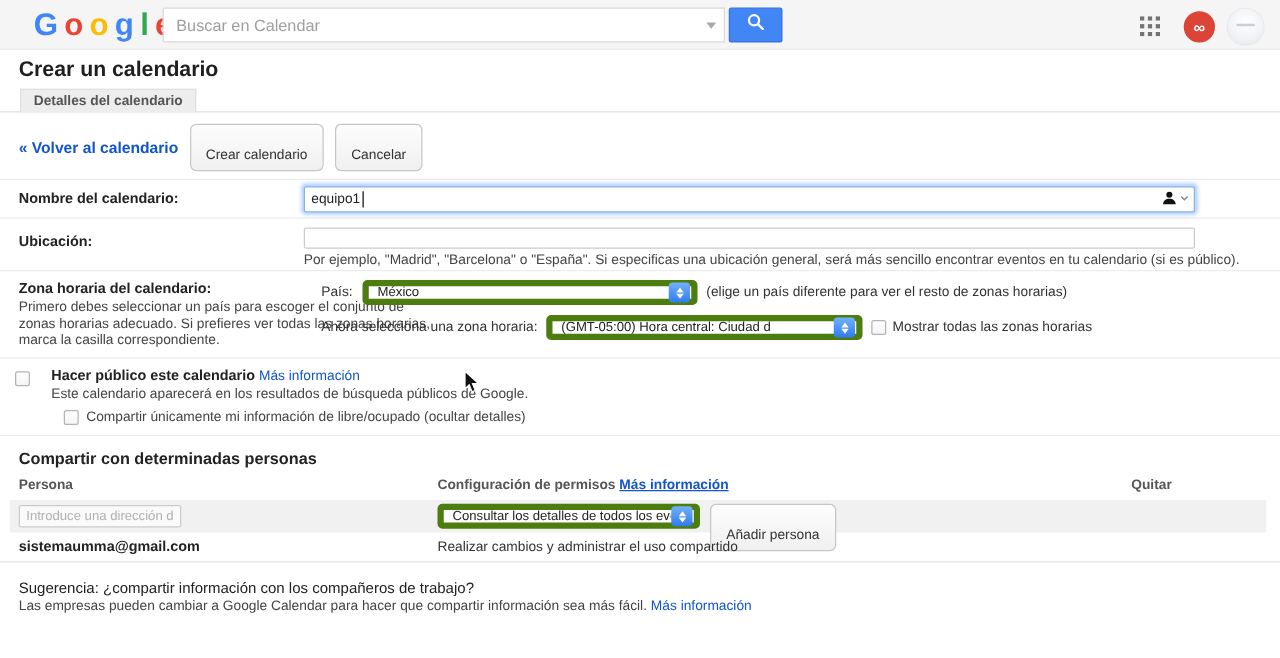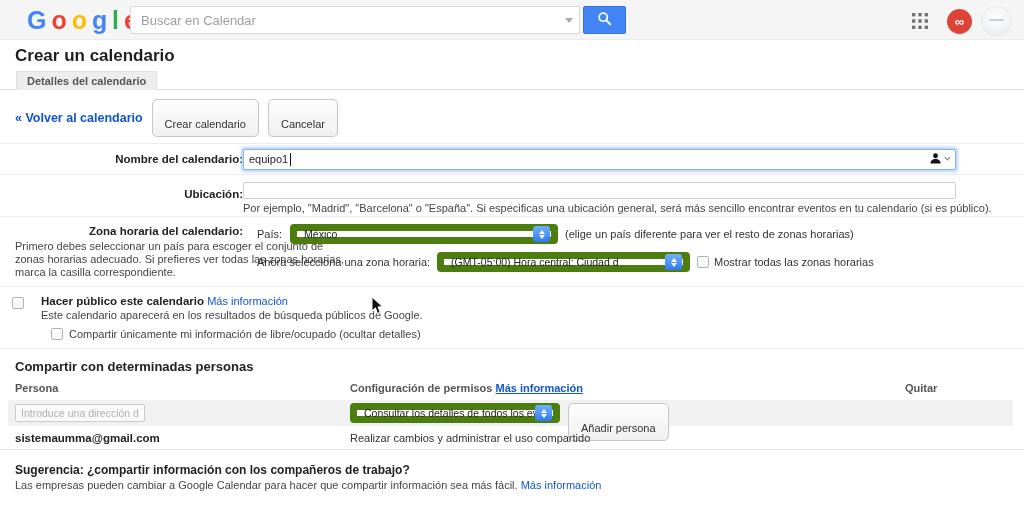--- a/index.html
+++ b/index.html
@@ -38,21 +38,21 @@
 
   .toolbar { margin:9px 0 0 15px; display:flex; align-items:center; gap:9px; }
   .back-link { color:#1155cc; font-size:12.5px; font-weight:bold; text-decoration:none; cursor:pointer; }
   .btn { font-size:11px; color:#333; background:linear-gradient(#fdfdfd,#f0f0f0);
     border:1px solid #c6c6c6; border-radius:5px; padding:18px 12px; height:18px; line-height:13px; cursor:pointer;
     font-family:"Liberation Sans","DejaVu Sans",sans-serif;}
 
   
   #form { margin-top:6px; border-top:1px solid #ececec; }
   .frow { display:flex; border-bottom:1px solid #ececec; position:relative; }
-  .flabel { width:243px; flex:none; padding-left:15px; font-weight:bold; font-size:11.5px; color:#222;text-align:right; }
+  .flabel { width:243px; flex:none; padding-left:15px; font-weight:bold; font-size:11.5px; color:#222; }
   .help { font-size:11px; color:#444; }
 
   .row-name { height:31px; align-items:center; }
   .name-wrap { position:relative; width:713px; height:21px; }
   .name-input { width:100%; height:21px; border:1px solid #8ab4e8; border-radius:2px; padding:0 36px 0 5px;
     font-size:11px; color:#222; outline:none; box-shadow:0 0 3px 2px rgba(98,160,255,.45);
     font-family:"Liberation Sans","DejaVu Sans",sans-serif;}
   .caret { position:absolute; left:47px; top:4px; width:1px; height:13px; background:#111; }
   .name-icon { position:absolute; right:5px; top:3px; display:flex; align-items:center; gap:2px; }
 
@@ -66,21 +66,21 @@
   .loc-input { width:713px; height:17px; border:1px solid #ccc; border-radius:2px; padding:0 5px;
     font-size:11px; outline:none; font-family:"Liberation Sans","DejaVu Sans",sans-serif;}
   .loc-help { margin-top:3px; }
 
   .row-tz { height:70px; }
   .row-tz .flabel { padding-top:8px; }
   .tz-desc { position:absolute; left:15px; top:23px; width:335px; font-size:11px; line-height:13px; color:#444; }
   .tzline { position:absolute; left:257px; display:flex; align-items:center; font-size:11px; color:#333; }
   .tzline-1 { top:7px; } .tzline-2 { top:35px; }
 
-  .mac-select { display:flex; align-items:center; height:20px; background:#fff; border:7px solid #4d7c0f;
+  .mac-select { display:flex; align-items:center; height:20px; background:#fff; border:5px solid #4d7c0f;
     border-radius:4px; padding:0 1px 0 7px; cursor:pointer; }
   .sel-text { flex:1; font-size:10.5px; color:#222; white-space:nowrap; overflow:hidden; }
   .stepper { width:17px; height:16px; flex:none; border-radius:3px;
     background:linear-gradient(#72b1f8,#2f7bf0); display:flex; flex-direction:column; align-items:center;
     justify-content:center; gap:1px; }
   .stepper .up { width:0;height:0;border-left:3px solid transparent;border-right:3px solid transparent;border-bottom:4px solid #fff; }
   .stepper .dn { width:0;height:0;border-left:3px solid transparent;border-right:3px solid transparent;border-top:4px solid #fff; }
 
   .cb { width:12px; height:12px; flex:none; display:inline-block; border:1px solid #b3b3b3; border-radius:2px;
     background:linear-gradient(#fff,#f4f4f4); cursor:pointer; }
@@ -106,21 +106,21 @@
     font-family:"Liberation Sans","DejaVu Sans",sans-serif;}
   .email-input::placeholder { color:#b0b0b0; }
   .perm-select { position:absolute; left:342px; top:3px; width:210px; }
   .add-btn { position:absolute; left:560px; top:3px; }
   #share-row2 { position:relative; height:24px; border-bottom:1px solid #e3e3e3; font-size:11px; }
   .r2-email { position:absolute; left:15px; top:6px; font-weight:bold; font-size:11.5px; }
   .r2-perm { position:absolute; left:350px; top:6px; color:#333; }
 
   
   #tip { margin:13px 0 0 15px; }
-  .tip-title { font-size:12px; font-weight:bold; color:#222; }
+  .tip-title { font-size:12px; font-weight:normal; color:#222; }
   .tip-text { margin-top:2px; font-size:11px; color:#444; }
 
   #cursor { position:absolute; left:371px; top:296px; }
 </style>
 </head>
 <body>
 
 <div id="app">
 
   <header id="topbar">

